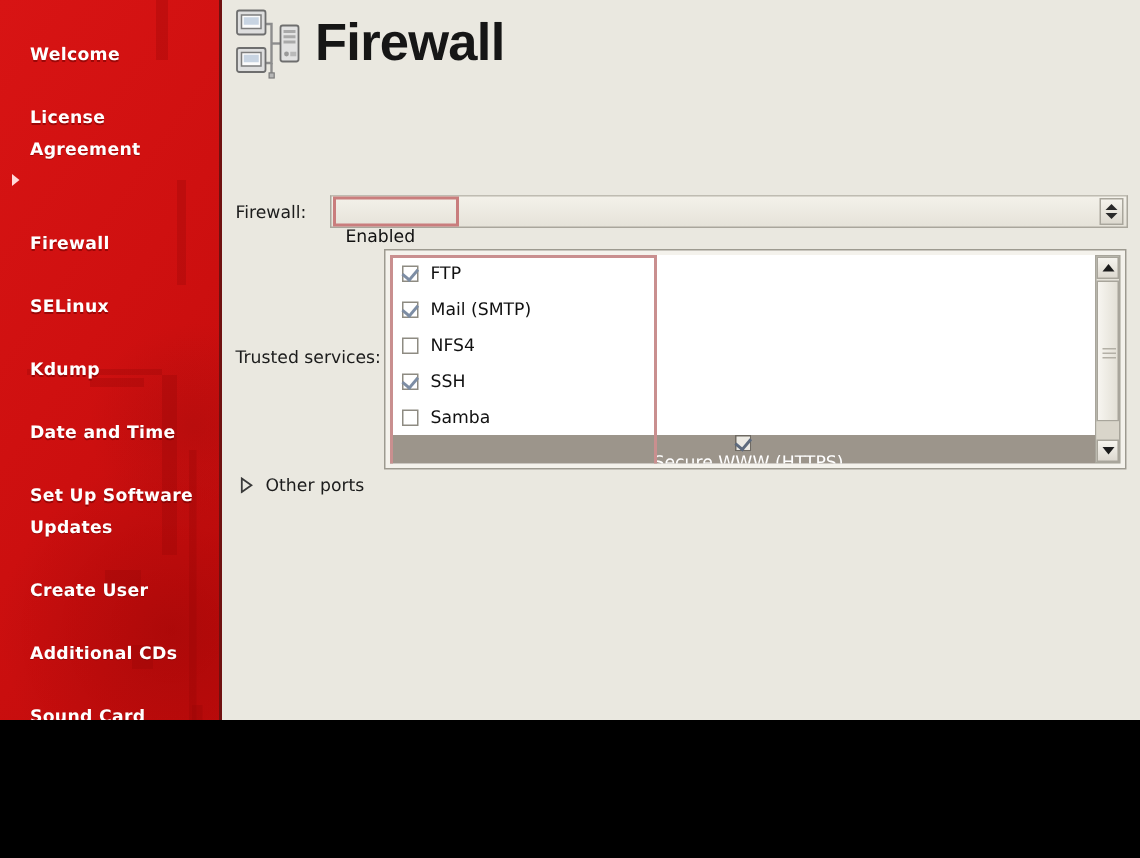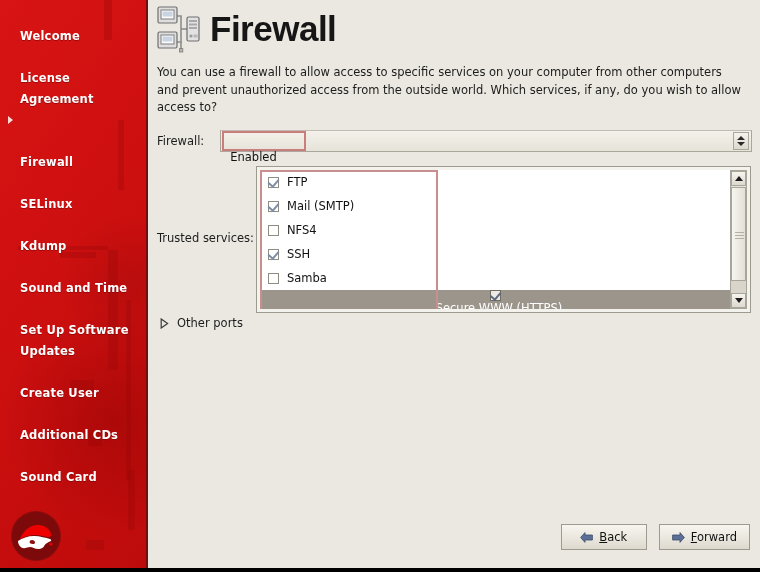--- a/index.html
+++ b/index.html
@@ -6,21 +6,21 @@
     margin: 0;
     padding: 0;
     background: #000;
   }
   body {
     font-family: "DejaVu Sans", sans-serif;
   }
   #screen {
     position: relative;
     width: 760px;
-    height: 572px;
+    height: 480px;
     overflow: hidden;
     background: #eae8e0;
   }
 
   
   #sidebar {
     position: absolute;
     left: 0; top: 0;
     width: 146px;
     height: 568px;
@@ -399,21 +399,21 @@
         <span class="nav-arrow"></span>
         <span>Firewall</span>
       </div>
       <div class="nav-item">
         <span>SELinux</span>
       </div>
       <div class="nav-item">
         <span>Kdump</span>
       </div>
       <div class="nav-item">
-        <span>Sound and Time</span>
+        <span>Date and Time</span>
       </div>
       <div class="nav-item">
         <span>Set Up Software
 Updates</span>
       </div>
       <div class="nav-item">
         <span>Create User</span>
       </div>
       <div class="nav-item">
         <span>Additional CDs</span>
@@ -455,21 +455,20 @@
         <rect x="31" y="13" width="12" height="24" rx="1.5" fill="#e2e2e2" stroke="#6e6e6e" stroke-width="1.2"></rect>
         <rect x="33" y="16" width="8" height="2" fill="#a9a9a9"></rect>
         <rect x="33" y="19.5" width="8" height="2" fill="#a9a9a9"></rect>
         <rect x="33" y="23" width="8" height="2" fill="#a9a9a9"></rect>
         <circle cx="35" cy="32" r="1.6" fill="#9a9a9a"></circle>
         <rect x="37.5" y="30.5" width="4" height="3" fill="#b9b9b9"></rect>
       </svg>
       <div id="page-title">Firewall</div>
     </div>
 
-    <div id="intro-text">You can use a firewall to allow access to specific services on your computer from other computers and prevent unauthorized access from the outside world.  Which services, if any, do you wish to allow access to?</div>
 
     <div id="fw-row">
       <span id="fw-label">Firewall:</span>
       <div id="fw-combo">
         <div id="fw-value-wrap">
           <span id="fw-value">Enabled</span>
           <span id="fw-focus"></span>
         </div>
         <div id="fw-spin">
           <span class="spin-up"></span>

